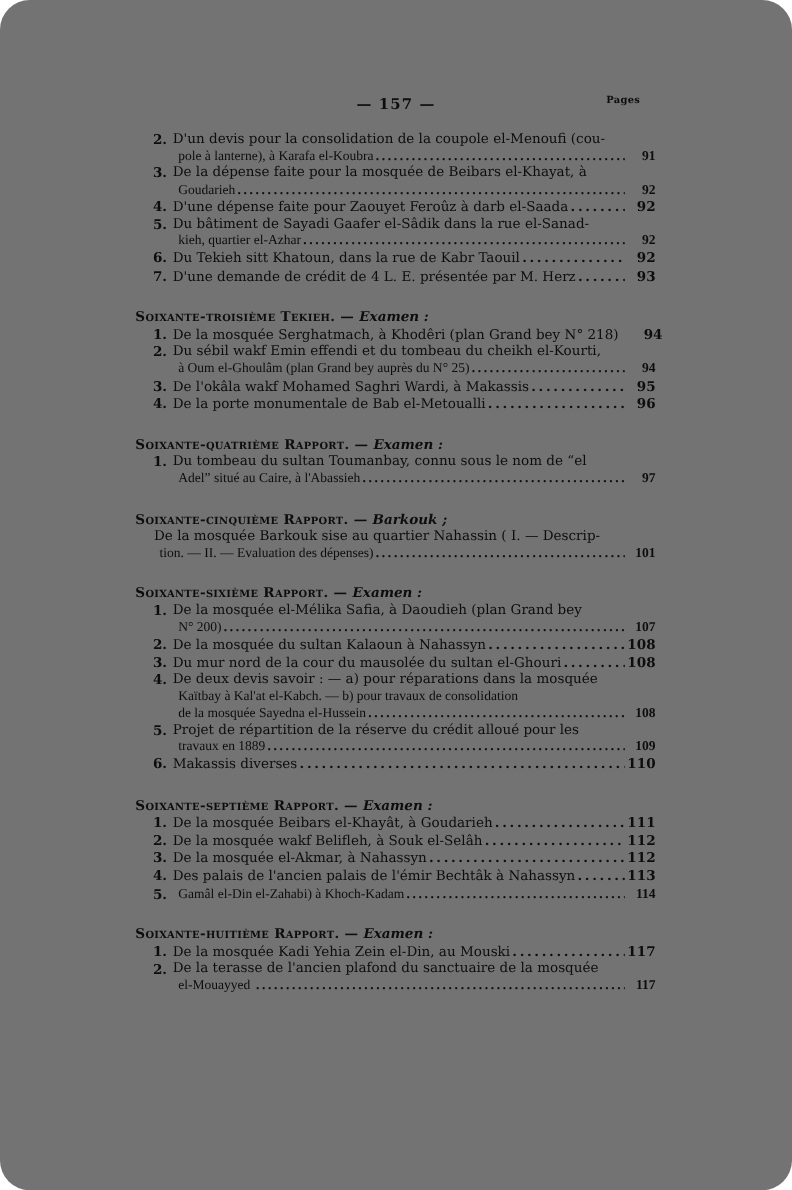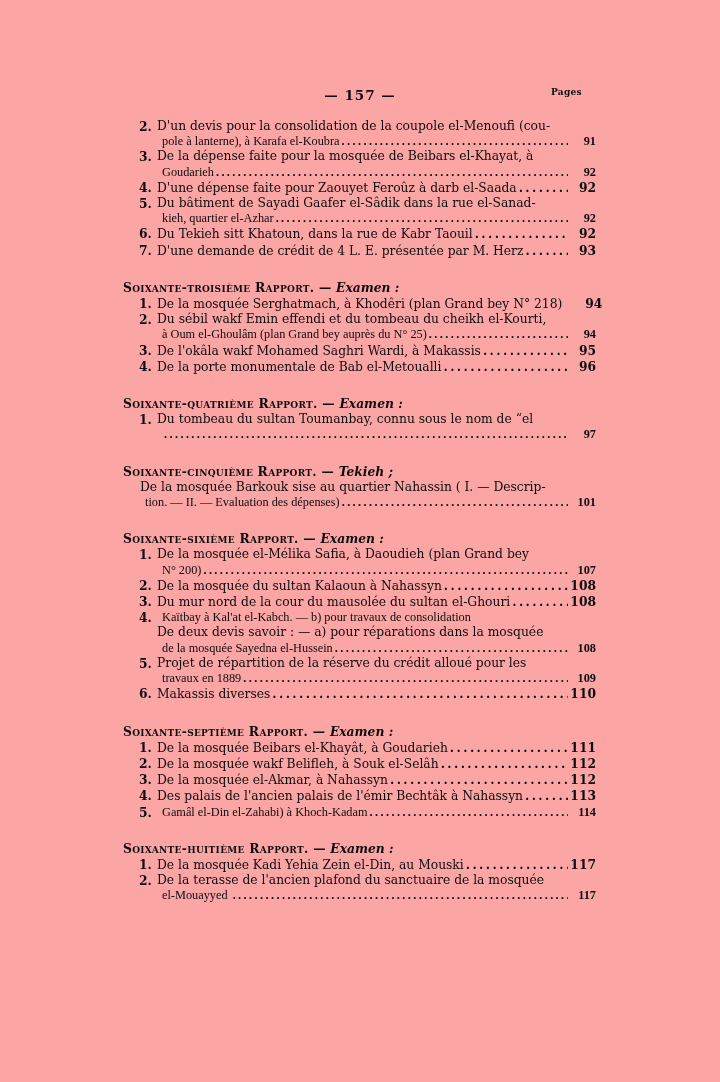--- a/index.html
+++ b/index.html
@@ -1,24 +1,25 @@
 <!DOCTYPE html>
 <html><head>
 <meta charset="utf-8">
 <style>
   html,body{margin:0;padding:0;background:#ffffff;}
   .sheet{
     position:relative;
     width:720px;height:1082px;
     box-sizing:border-box;
-    background:#fca5a5;
+    background:#737373;
     font-family:"DejaVu Serif","Liberation Serif",serif;
     color:#0d0d0d;
     padding:119px 124px 0 123px;
     overflow:hidden;
+    border-radius:27px;
   }
   .folio{
     position:absolute;top:87px;left:0;width:720px;
     text-align:center;
     font-size:13.5px;font-weight:700;letter-spacing:1px;
   }
   .pages-label{
     position:absolute;top:87px;right:138px;
     font-size:9px;font-weight:700;letter-spacing:.3px;
   }
@@ -98,21 +99,21 @@
         <div class="item">
           <span class="num">7.</span>
           <div class="lastline">
             <span class="line-text">D'une demande de crédit de 4 L. E. présentée par M. Herz</span>
             <span class="leader"></span>
             <span class="pagenum">93</span>
           </div>
         </div>
       </div>
       <div class="section">
-        <div class="heading"><span class="heading-main">Soixante-troisième Rapport. — </span><span class="heading-em">Examen :</span></div>
+        <div class="heading"><span class="heading-main">Soixante-troisième Tekieh. — </span><span class="heading-em">Examen :</span></div>
         <div class="item">
           <span class="num">1.</span>
           <div class="lastline">
             <span class="line-text">De la mosquée Serghatmach, à Khodêri (plan Grand bey N° 218)</span>
             <span class="leader nolead"></span>
             <span class="pagenum">94</span>
           </div>
         </div>
         <div class="item">
           <span class="num">2.</span>
@@ -139,27 +140,28 @@
             <span class="pagenum">96</span>
           </div>
         </div>
       </div>
       <div class="section">
         <div class="heading"><span class="heading-main">Soixante-quatrième Rapport. — </span><span class="heading-em">Examen :</span></div>
         <div class="item">
           <span class="num">1.</span>
           <div class="line">Du tombeau du sultan Toumanbay, connu sous le nom de “el</div>
           <div class="lastline indent">
+            <span class="line-text">Adel” situé au Caire, à l'Abassieh</span>
             <span class="leader"></span>
             <span class="pagenum">97</span>
           </div>
         </div>
       </div>
       <div class="section">
-        <div class="heading"><span class="heading-main">Soixante-cinquième Rapport. — </span><span class="heading-em">Tekieh ;</span></div>
+        <div class="heading"><span class="heading-main">Soixante-cinquième Rapport. — </span><span class="heading-em">Barkouk ;</span></div>
         <div class="item nonum">
           <div class="line">De la mosquée Barkouk sise au quartier Nahassin ( I. — Descrip-</div>
           <div class="lastline indent">
             <span class="line-text">tion. — II. — Evaluation des dépenses)</span>
             <span class="leader"></span>
             <span class="pagenum">101</span>
           </div>
         </div>
       </div>
       <div class="section">
@@ -184,22 +186,22 @@
         <div class="item">
           <span class="num">3.</span>
           <div class="lastline">
             <span class="line-text">Du mur nord de la cour du mausolée du sultan el-Ghouri</span>
             <span class="leader"></span>
             <span class="pagenum">108</span>
           </div>
         </div>
         <div class="item">
           <span class="num">4.</span>
+          <div class="line">De deux devis savoir : — a) pour réparations dans la mosquée</div>
           <div class="line indent">Kaïtbay à Kal'at el-Kabch. — b) pour travaux de consolidation</div>
-          <div class="line">De deux devis savoir : — a) pour réparations dans la mosquée</div>
           <div class="lastline indent">
             <span class="line-text">de la mosquée Sayedna el-Hussein</span>
             <span class="leader"></span>
             <span class="pagenum">108</span>
           </div>
         </div>
         <div class="item">
           <span class="num">5.</span>
           <div class="line">Projet de répartition de la réserve du crédit alloué pour les</div>
           <div class="lastline indent">

